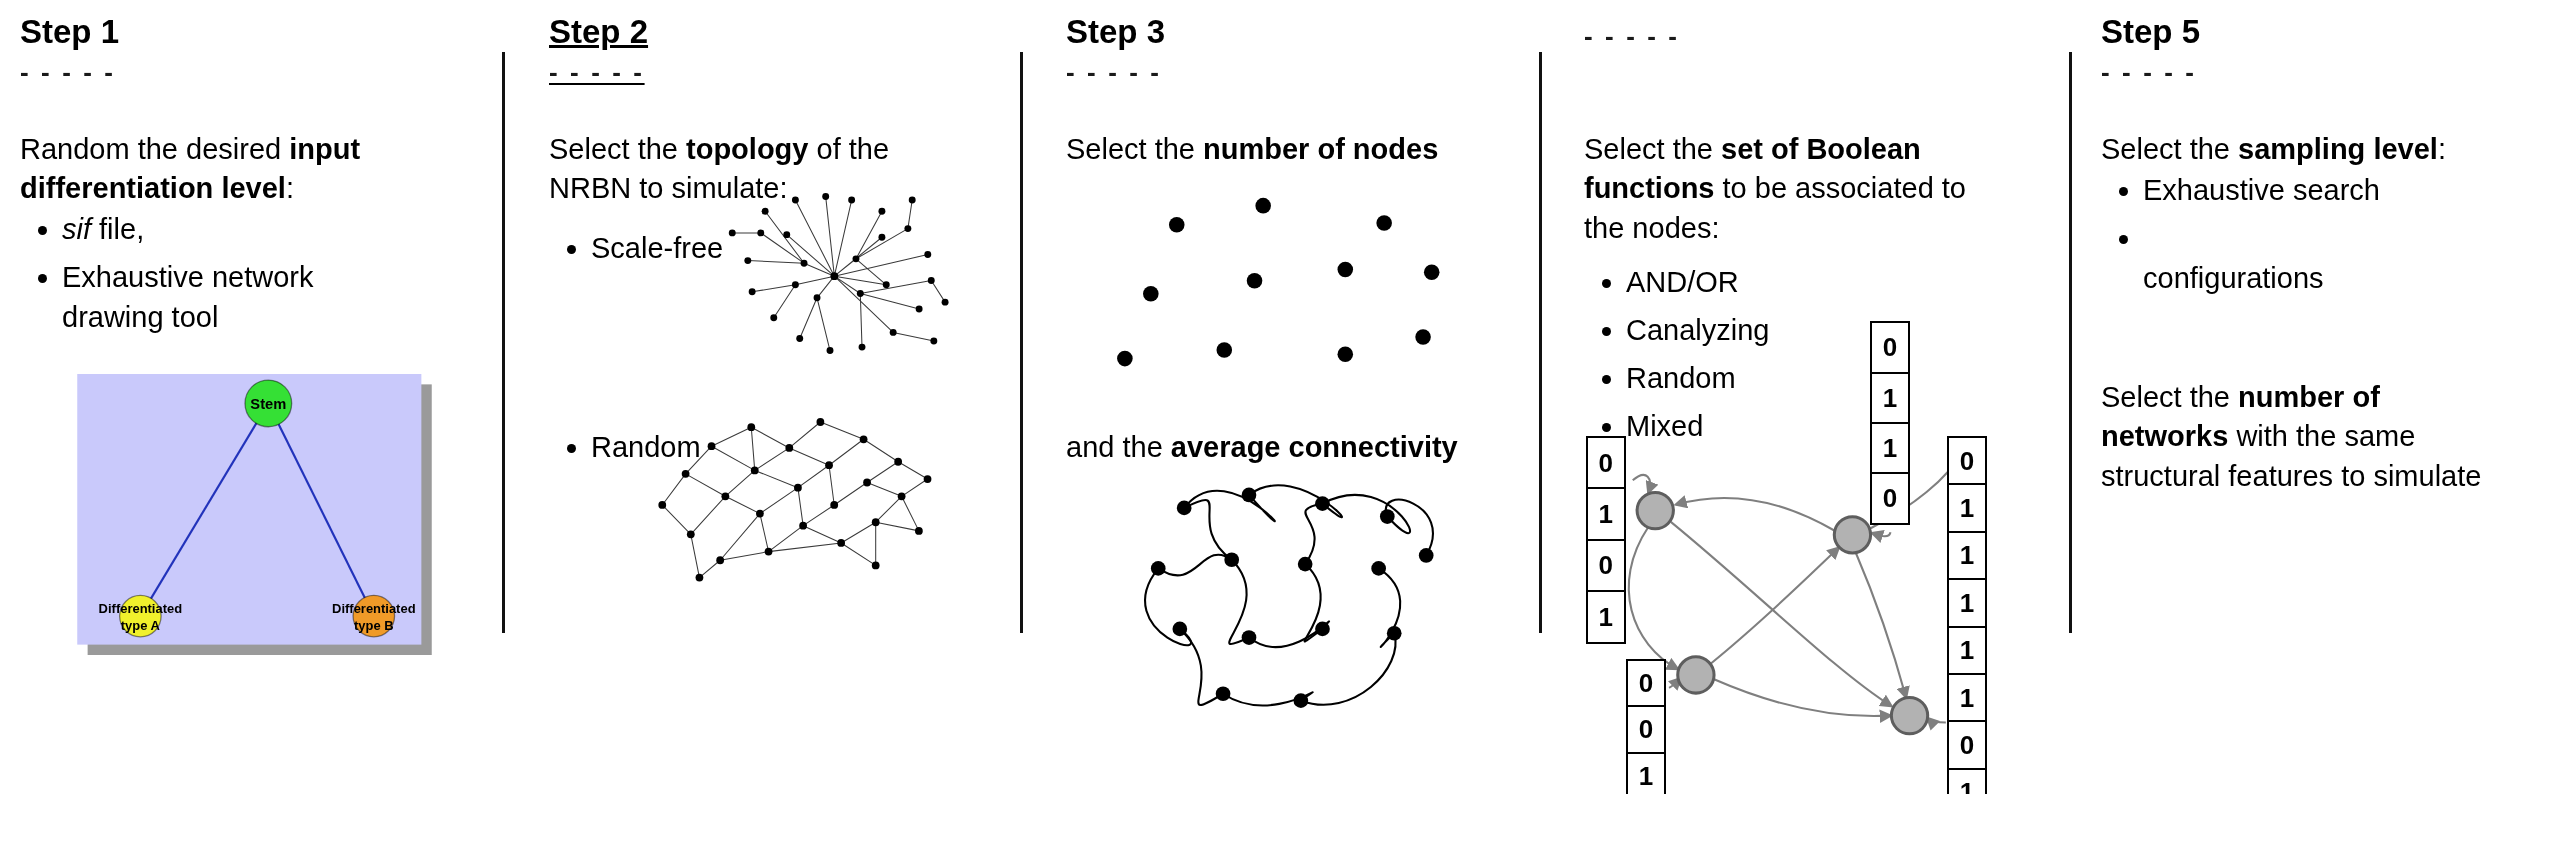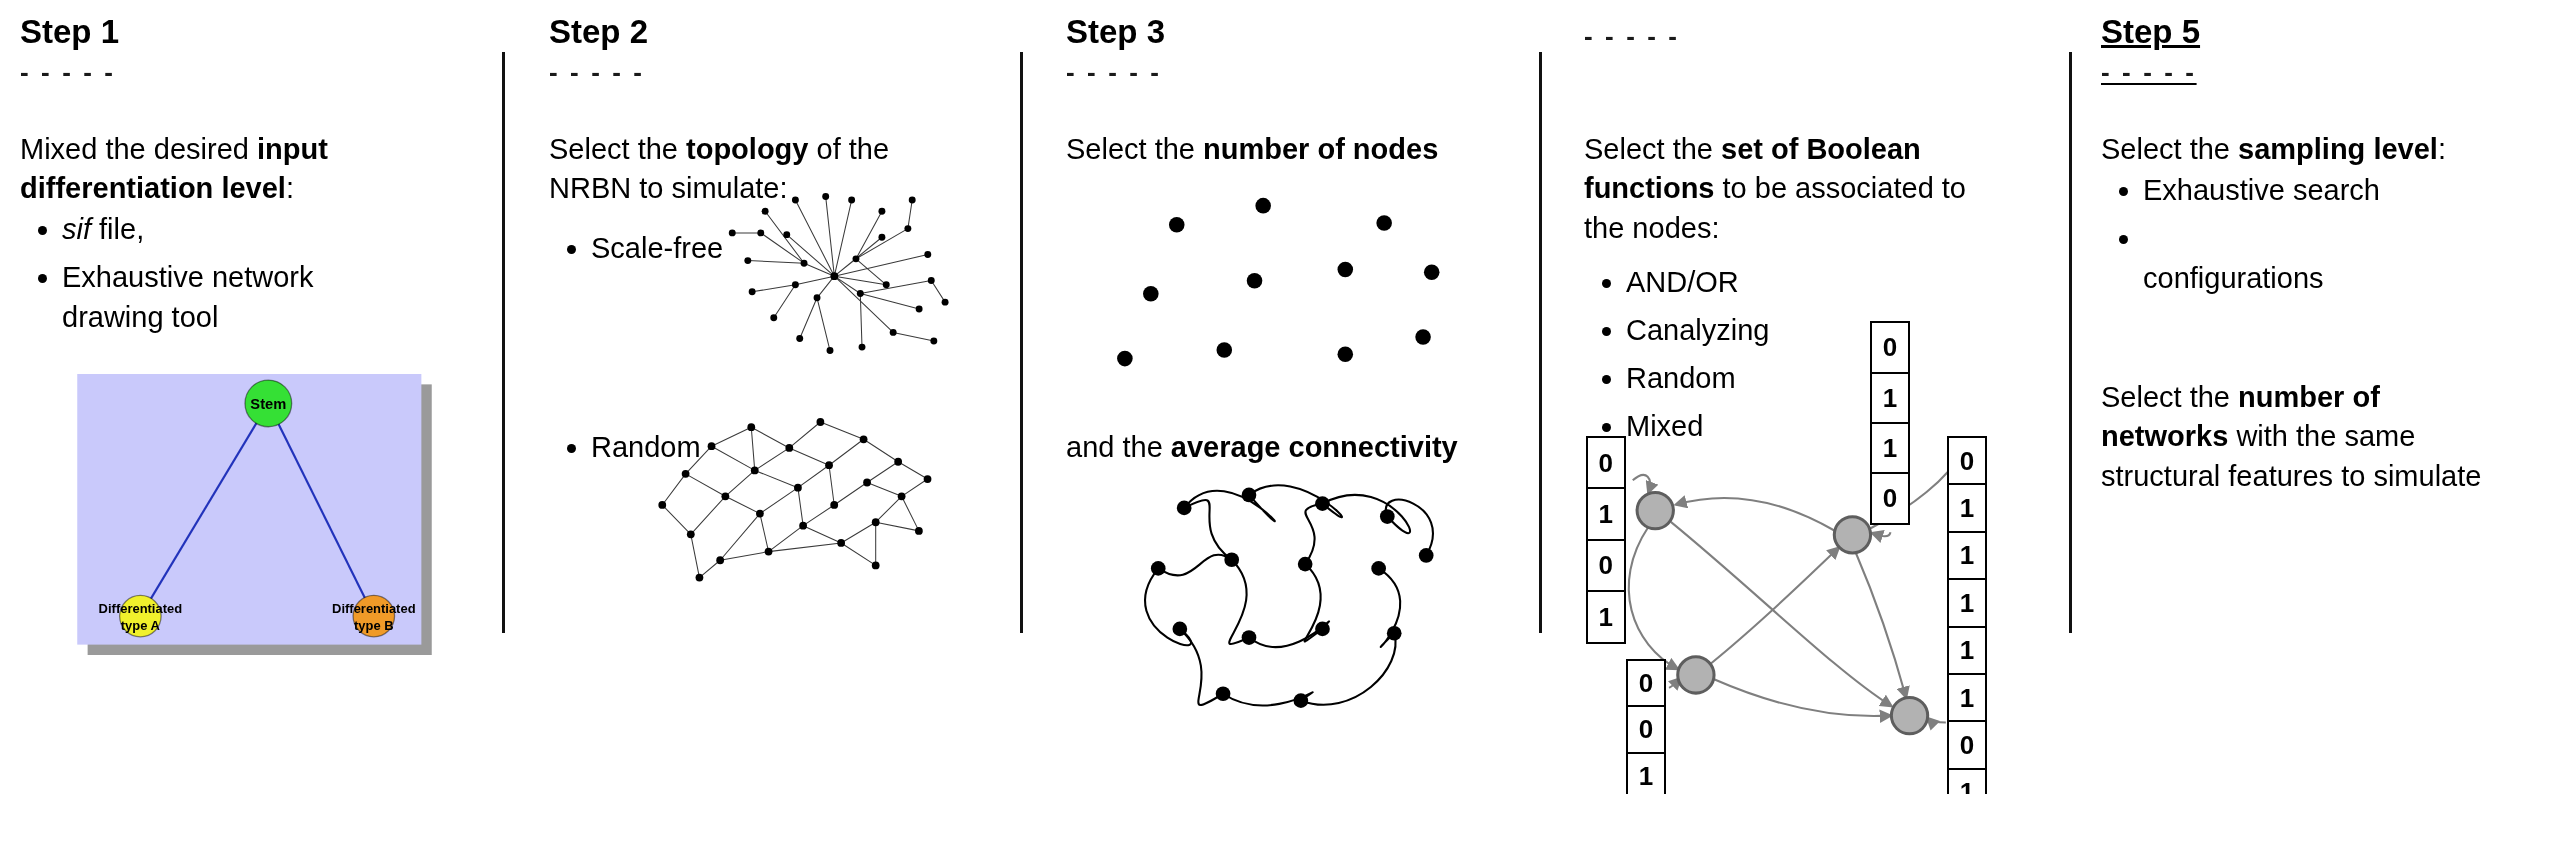--- a/index.html
+++ b/index.html
@@ -33,21 +33,21 @@
   .step4-graphic{width:485px;height:538px;}
 </style>
 </head>
 <body>
 
 <div class="canvas">
 
   <section class="col" style="left:20px;width:472px;">
     <h2 class="step-title">Step 1</h2>
     <div class="dashes">- - - - -</div>
-    <p class="para abs" style="top:116px;left:0;"><span>Mixed the desired </span><span class="b">input</span><br><span class="b">differentiation level</span><span>:</span></p>
+    <p class="para abs" style="top:116px;left:0;"><span>Random the desired </span><span class="b">input</span><br><span class="b">differentiation level</span><span>:</span></p>
     <ul class="bullets abs" style="top:196px;left:0;">
       <li><span class="i">sif</span><span> file,</span></li>
       <li><span>Exhaustive network</span><br><span>drawing tool</span></li>
     </ul>
     <div class="abs" style="top:360px;left:57px;text-align:right;">
       <svg width="355" height="281" viewBox="0 0 410 325">
         <rect x="12" y="12" width="398" height="313" fill="#9a9a9a"></rect>
         <rect x="0" y="0" width="398" height="313" fill="#c9c9fb"></rect>
         <line x1="221" y1="34" x2="73" y2="280" stroke-width="2.5" stroke="#2233bb"></line>
         <line x1="221" y1="34" x2="343" y2="280" stroke-width="2.5" stroke="#2233bb"></line>
@@ -57,21 +57,21 @@
         <text x="73" y="277" class="tree-label-sm">Differentiated</text>
         <text x="73" y="296" class="tree-label-sm">type A</text>
         <circle cx="343" cy="280" r="24" stroke="rgba(0,0,0,0.45)" stroke-width="1.5" fill="#f09a28"></circle>
         <text x="343" y="277" class="tree-label-sm">Differentiated</text>
         <text x="343" y="296" class="tree-label-sm">type B</text>
       </svg>
     </div>
   </section>
   <div class="divider" style="left:502px;"></div>
 
-  <section class="col" style="left:549px;width:472px;">
+  <section class="col" style="left:549px;width:472px;text-decoration:underline;">
     <h2 class="step-title">Step 2</h2>
     <div class="dashes">- - - - -</div>
     <p class="para abs" style="top:116px;left:0;"><span>Select the </span><span class="b">topology</span><span> of the</span><br><span>NRBN to simulate:</span></p>
     <ul class="bullets abs" style="top:215px;left:0;">
       <li><span>Scale-free</span></li>
     </ul>
     <div class="abs" style="top:167px;left:164px;">
       <svg width="247" height="199" viewBox="0 0 285 230">
         <path class="net-edge" d="M140,110L105,95 M140,110L165,90 M140,110L120,135 M140,110L170,130 M140,110L95,120 M140,110L85,62 M140,110L200,120 M140,110L195,65 M140,110L95,22 M140,110L130,18 M140,110L160,22 M140,110L248,85 M140,110L208,175 M105,95L60,35 M105,95L40,92 M105,95L55,60 M165,90L195,35 M165,90L225,55 M170,130L252,115 M170,130L238,148 M170,130L172,192 M120,135L135,196 M120,135L100,182 M95,120L70,158 M95,120L45,128 M225,55L230,22 M252,115L268,140 M55,60L22,60 M208,175L255,185 M165,90L200,120"></path>
         <g>
@@ -271,21 +271,21 @@
         <div class="tcell">1</div>
         <div class="tcell">1</div>
         <div class="tcell">1</div>
         <div class="tcell">0</div>
         <div class="tcell">1</div>
       </div>
     </div>
   </section>
   <div class="divider" style="left:2069px;"></div>
 
-  <section class="col" style="left:2101px;width:475px;text-decoration:underline;">
+  <section class="col" style="left:2101px;width:475px;">
     <h2 class="step-title">Step 5</h2>
     <div class="dashes">- - - - -</div>
     <p class="para abs" style="top:116px;left:0;"><span>Select the </span><span class="b">sampling level</span><span>:</span></p>
     <ul class="bullets abs" style="top:157px;left:0;">
       <li><span>Exhaustive search</span></li>
       <li><br><span>configurations</span></li>
     </ul>
     <p class="para abs" style="top:364px;left:0;"><span>Select the </span><span class="b">number of</span><br><span class="b">networks</span><span> with the same</span><br><span>structural features to simulate</span></p>
   </section>
 

